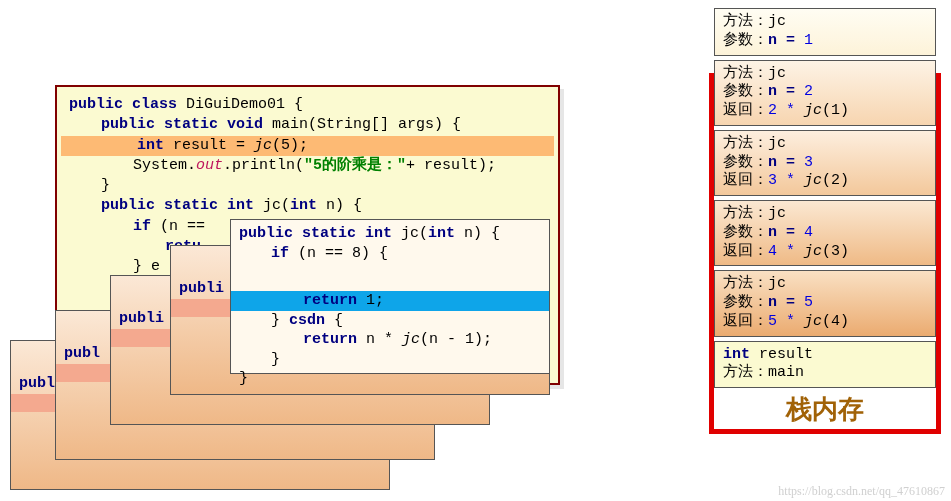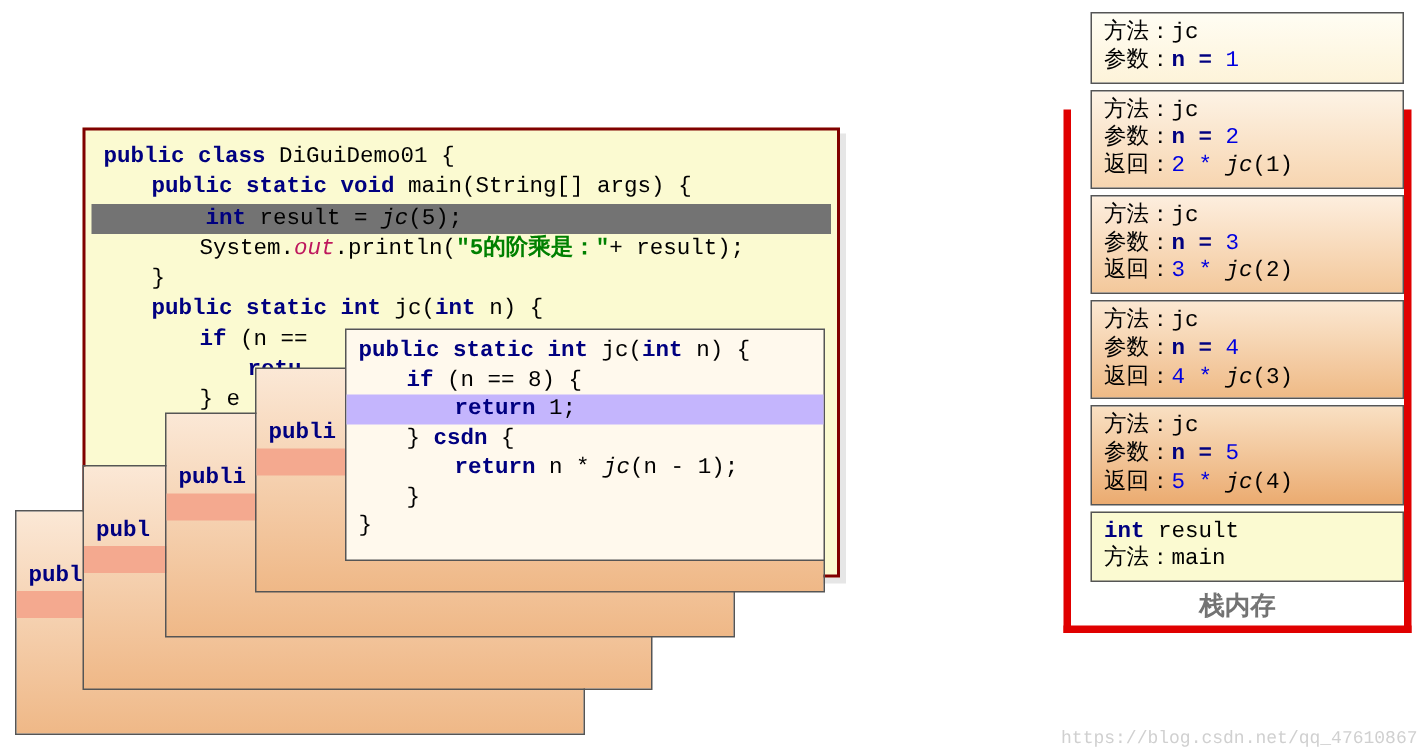--- a/index.html
+++ b/index.html
@@ -37,36 +37,36 @@
   }
 
   .main-card {
     left: 55px; top: 85px; width: 505px; height: 300px;
     background: #fbfad1;
     border: 2px solid #800000;
     box-shadow: 4px 4px 0 #e6e6e6;
     padding: 8px 6px 6px 12px;
     line-height: 1.35;
   }
-  .main-card .hl { background: #737373; }
+  .main-card .hl { background: #fdba74; }
 
   
   #card5 { left: 10px;  top: 340px; width: 380px; height: 150px; z-index: 1; }
   #card4 { left: 55px;  top: 310px; width: 380px; height: 150px; z-index: 2; }
   #card3 { left: 110px; top: 275px; width: 380px; height: 150px; z-index: 3; }
   #card2 { left: 170px; top: 245px; width: 380px; height: 150px; z-index: 4; }
   .peek-card { padding-top: 34px; }
   .peek-card .pk { display:block; }
 
   #card1 {
     left: 230px; top: 219px; width: 320px; height: 155px; z-index: 5;
     background: #fff9ed;
     line-height: 1.3;
   }
-  #card1 .hl { background: #c4b5fd; }
+  #card1 .hl { background: #0ea5e9; margin-top: 28px; }
 
   .main-wrap { position:absolute; z-index: 0; left:0; top:0; }
 
   
   .stack {
     position: absolute;
     left: 714px; top: 8px;
     width: 222px;
     box-sizing: border-box;
   }
@@ -74,44 +74,44 @@
     border-left: 5px solid #e00000;
     border-right: 5px solid #e00000;
     border-bottom: 5px solid #e00000;
     padding: 0 0 0 0;
     position: absolute;
     left: -5px; top: 65px; bottom: -5px; right: -5px;
     pointer-events: none;
   }
   .frame {
     border: 1px solid #555;
-    margin: 0 0 4px 13px;
+    margin: 0 0 4px 0;
     padding: 4px 6px 4px 8px;
     line-height: 1.25;
     box-sizing: border-box;
   }
   .frame.top { background: linear-gradient(to bottom,#fffdf3,#fdf3d9); }
   .frame.o1  { background: linear-gradient(to bottom,#fdf3e5,#f7d5b0); }
   .frame.o2  { background: linear-gradient(to bottom,#fdeede,#f3c89b); }
   .frame.o3  { background: linear-gradient(to bottom,#fbe8d2,#efba86); }
   .frame.o4  { background: linear-gradient(to bottom,#f9e0c3,#ebab70); }
   .frame.main { background: #fbfad1; }
   .stack-label {
-    color: #737373;
+    color: #a16207;
     font-weight: bold;
-    font-size: 17px;
+    font-size: 26px;
     text-align: center;
     font-family: "Microsoft YaHei","SimHei",sans-serif;
     padding: 0 0 2px 0;
   }
   .stack-wrap { position: relative; }
 
   .watermark {
     position:absolute; right:6px; bottom:2px;
-    font-size:12px; color:#d0d0d0; font-family:Liberation Mono, monospace;
+    font-size:12px; color:#d0d0d0; font-family:Liberation Serif, serif;
     pointer-events:none;
   }
 </style>
 </head>
 <body>
 
 <div class="main-wrap">
 <div class="code-card main-card">
   <div>
     <span class="kw">public class</span>

